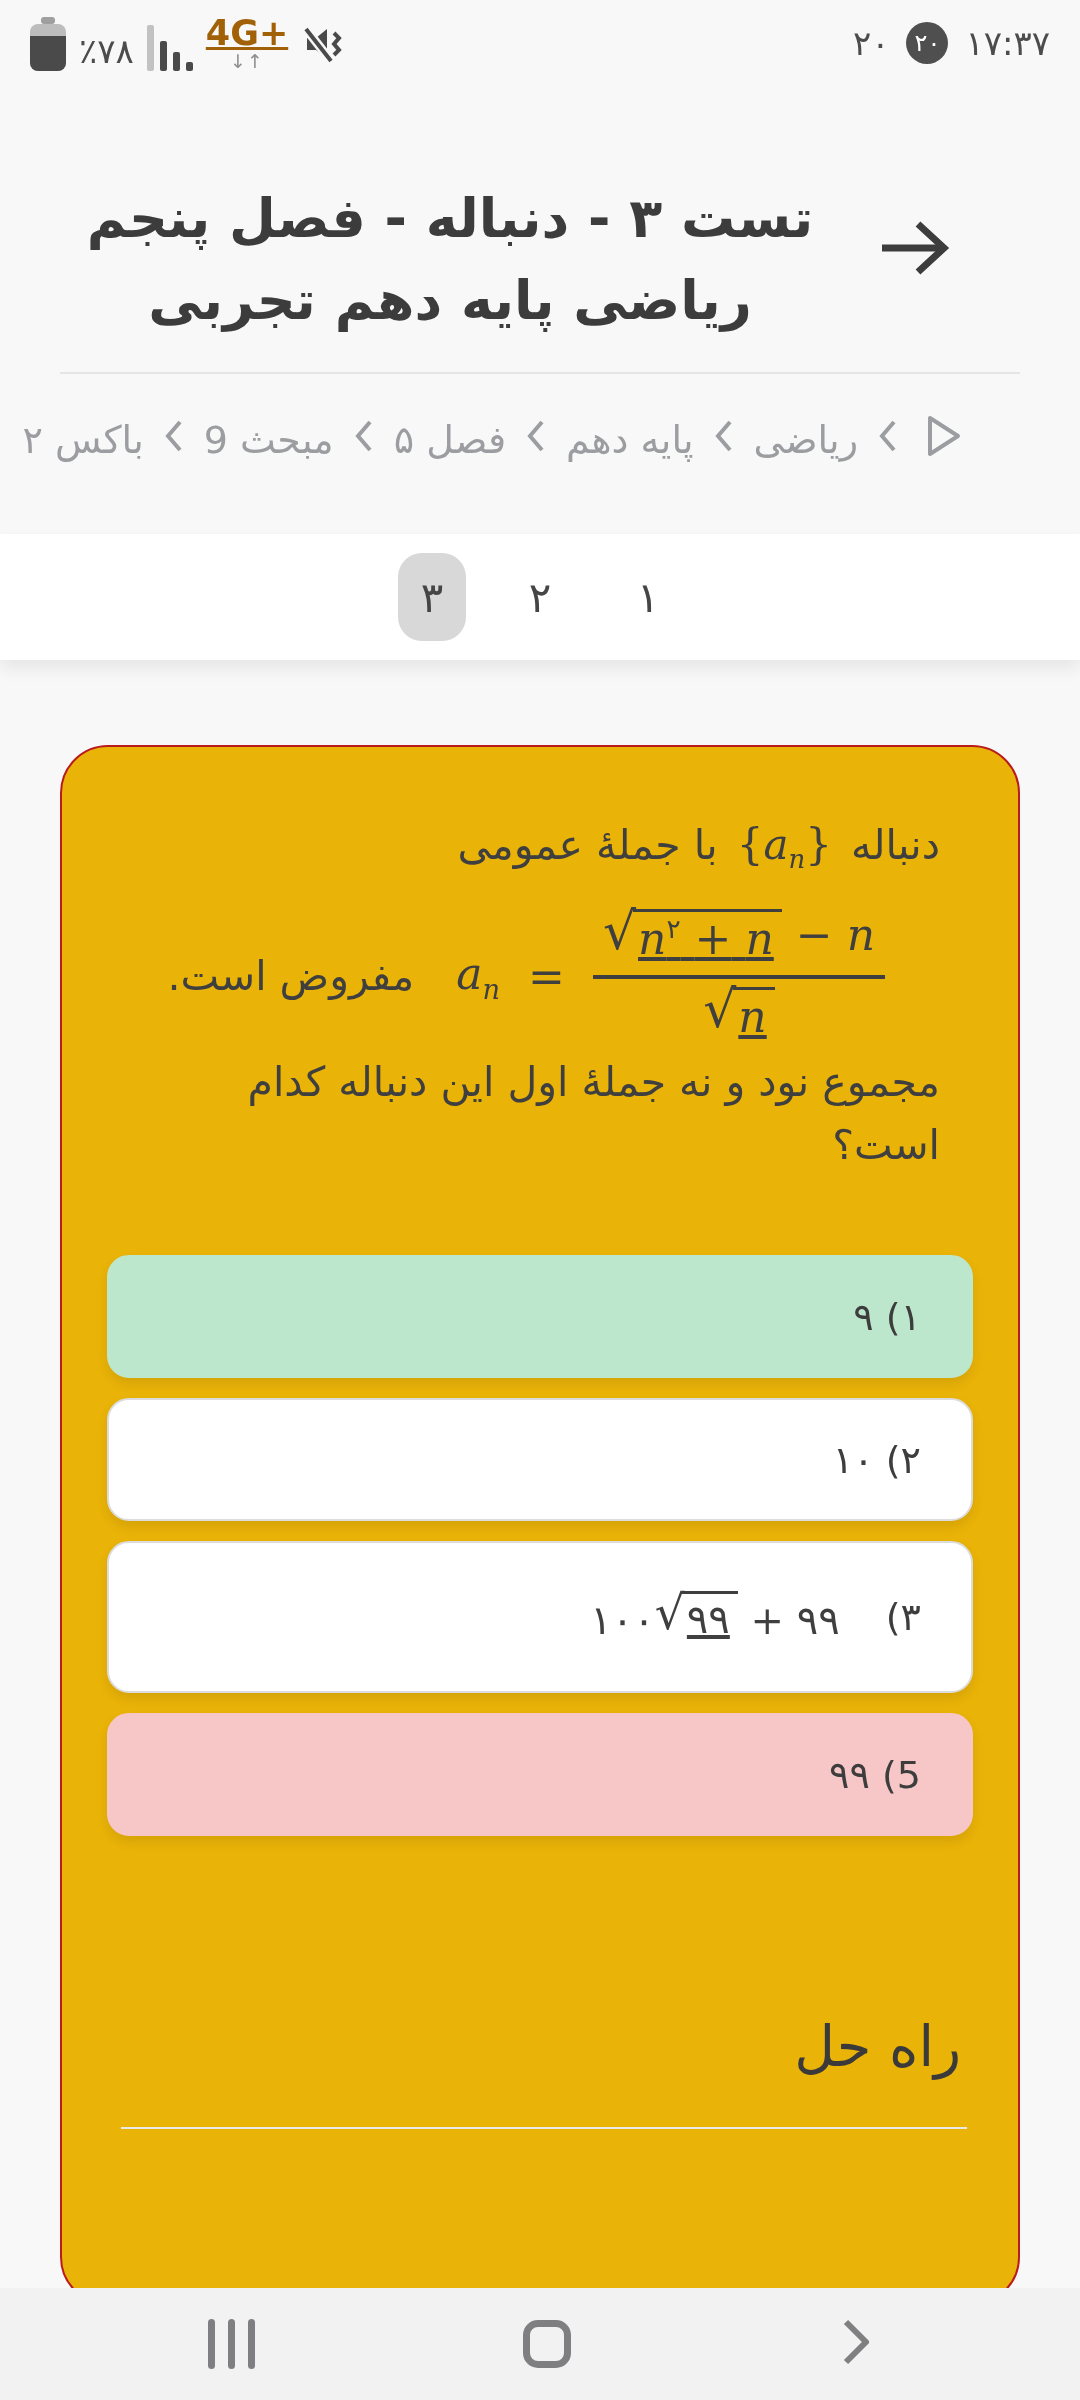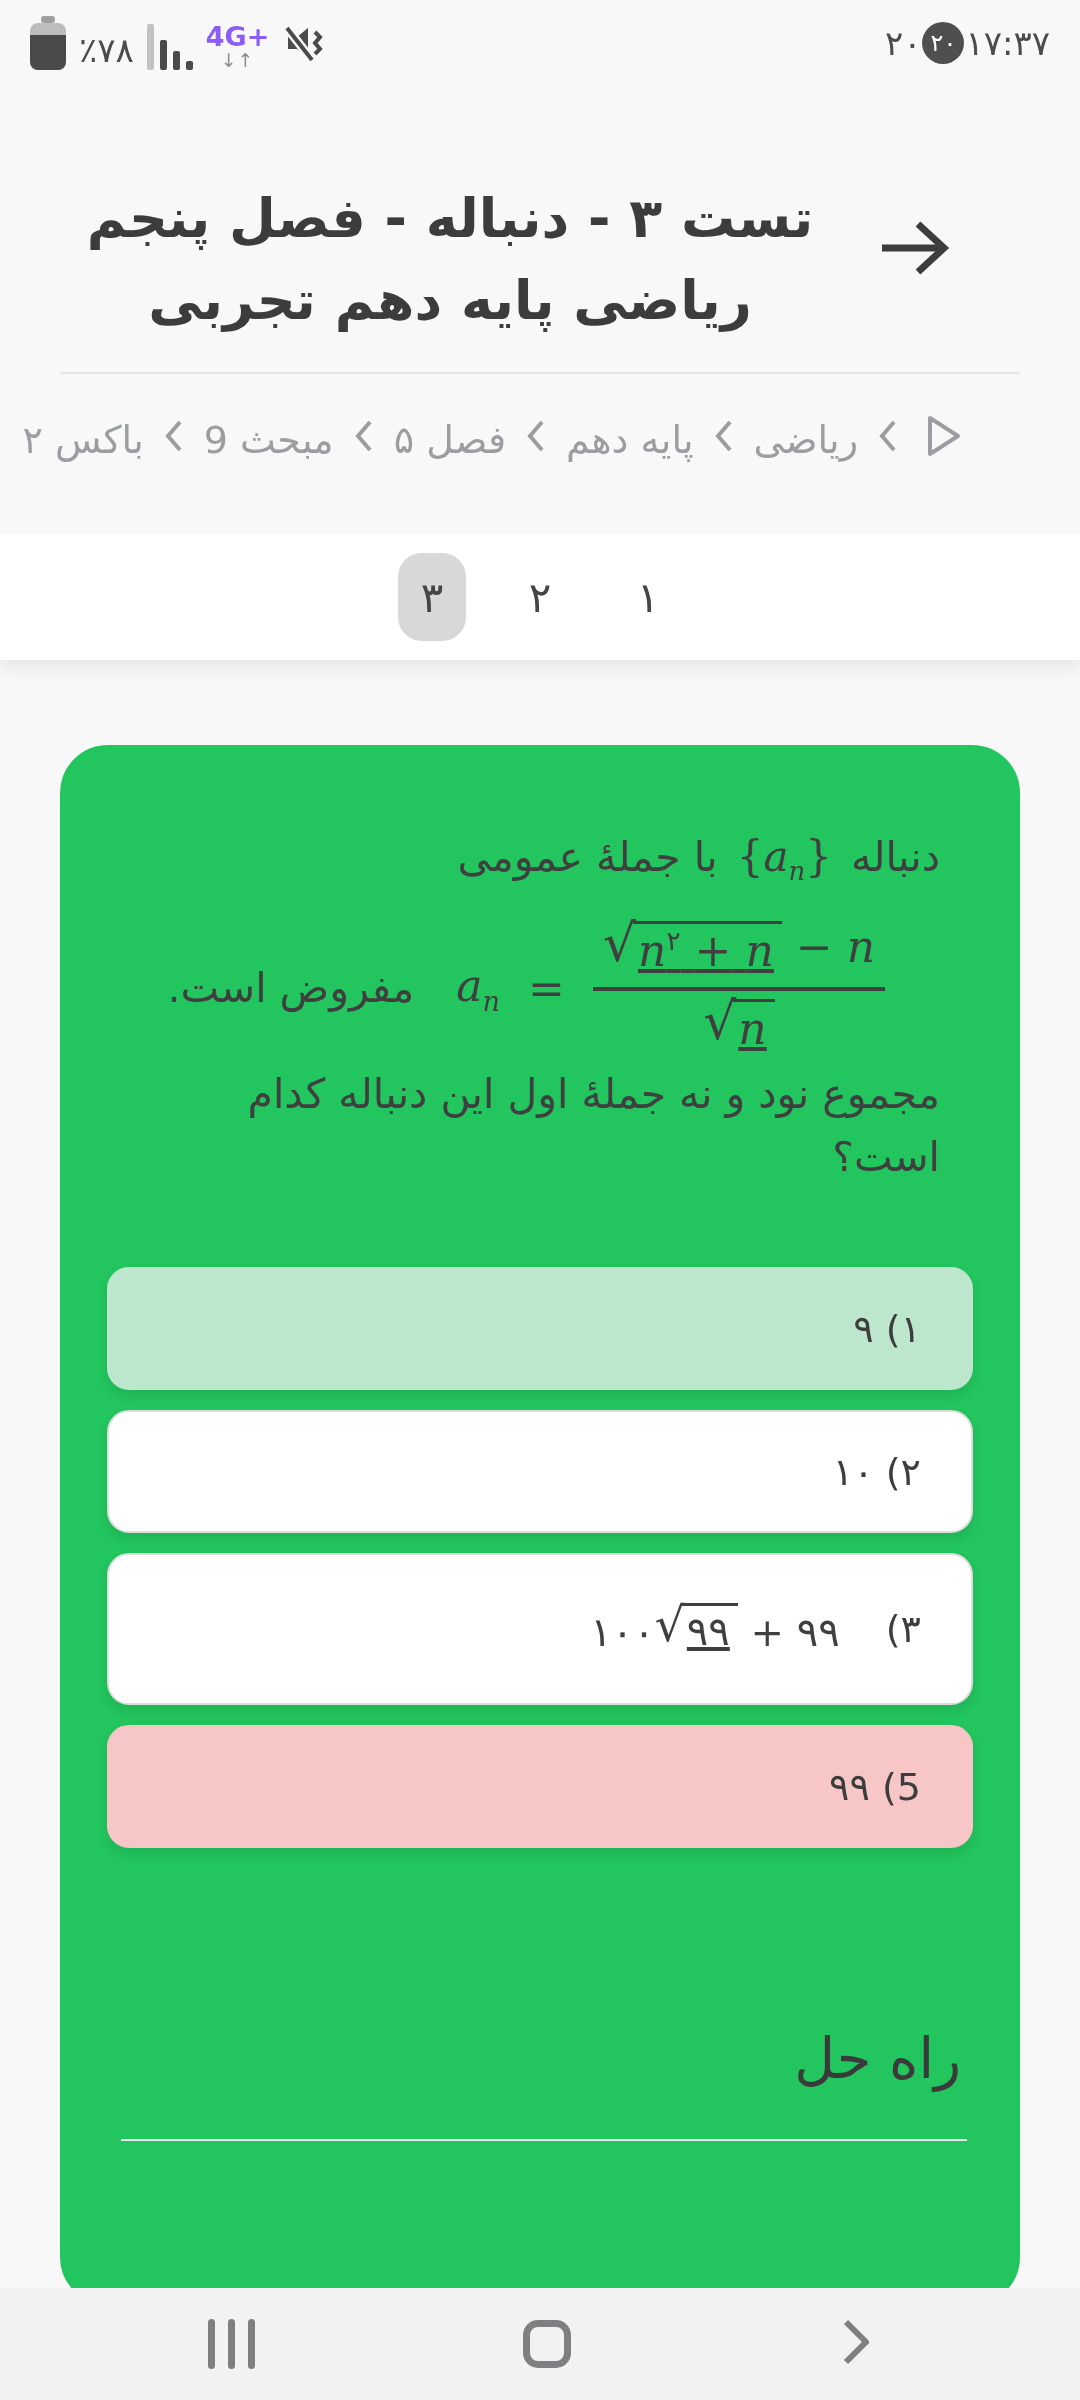--- a/index.html
+++ b/index.html
@@ -11,34 +11,34 @@
     color:#3d3d3d;
   }
 
   
   .status-bar{
     position:absolute; top:0; left:0; right:0; height:72px;
     display:flex; align-items:center; justify-content:space-between;
     padding:14px 30px 0 30px;
   }
   .sb-left{ display:flex; direction:ltr; align-items:flex-end; gap:13px; }
-  .sb-right{ display:flex; direction:ltr; align-items:center; gap:1px; }
+  .sb-right{ display:flex; direction:ltr; align-items:center; gap:17px; }
   .sb-text{ font-size:34px; color:#4c4c4c; }
   .battery{ position:relative; width:36px; height:54px; }
   .battery .nub{ position:absolute; top:0; left:11px; width:14px; height:7px; background:#9f9f9f; border-radius:3px; }
   .battery .body{ position:absolute; top:7px; left:0; right:0; bottom:0; background:#bdbdbd; border-radius:8px; overflow:hidden; }
   .battery .fill{ position:absolute; left:0; right:0; bottom:0; height:74%; background:#4a4a4a; }
   .signal{ display:flex; align-items:flex-end; gap:6px; height:46px; }
   .signal i{ display:block; width:7px; border-radius:2px; background:#4a4a4a; }
   .signal .b1{ height:46px; background:#c2c2c2; }
   .signal .b2{ height:30px; }
   .signal .b3{ height:19px; }
   .signal .b4{ height:9px; }
   .net{ display:flex; flex-direction:column; align-items:center; line-height:1; }
-  .net .t{ font-size:27px; font-weight:bold; color:#8b5cf6; }
+  .net .t{ font-size:35px; font-weight:bold; color:#a16207;text-decoration:underline; }
   .net .a{ font-size:19px; color:#8f8f8f; margin-top:1px; letter-spacing:1px; }
   .badge{
     width:42px; height:42px; border-radius:50%; background:#4f4f4f;
     display:flex; align-items:center; justify-content:center;
     color:#fff; font-size:24px;
   }
 
   
   .header-title{
     position:absolute; top:178px; left:70px; right:250px;
@@ -65,22 +65,22 @@
   .tab{
     min-width:68px; height:88px; padding:0 10px; border-radius:24px;
     display:flex; align-items:center; justify-content:center;
     font-size:42px; color:#454545;
   }
   .tab.selected{ background:#d8d8d8; }
 
   
   .card{
     position:absolute; left:60px; right:60px; top:745px; height:1560px;
-    background:#22c55e; border:2px solid #22c55e; border-radius:48px;
-    padding:12px 45px; direction:rtl; z-index:1;
+    background:#eab308; border:2px solid #b91c1c; border-radius:48px;
+    padding:0 45px; direction:rtl; z-index:1;
   }
   .q-text{ font-size:41px; color:#3f3f3f; text-align:right; line-height:63px; padding:0 33px; }
   .q-line1{ margin-top:66px; }
   .q-formula-row{
     margin-top:10px; display:flex; direction:rtl; align-items:center;
     justify-content:flex-start; padding:0 88px 0 33px; gap:42px; min-height:150px;
   }
 
   .math{ font-family:"DejaVu Serif", serif; color:#3f3f3f; }
   .math .mi{ font-style:italic; }

